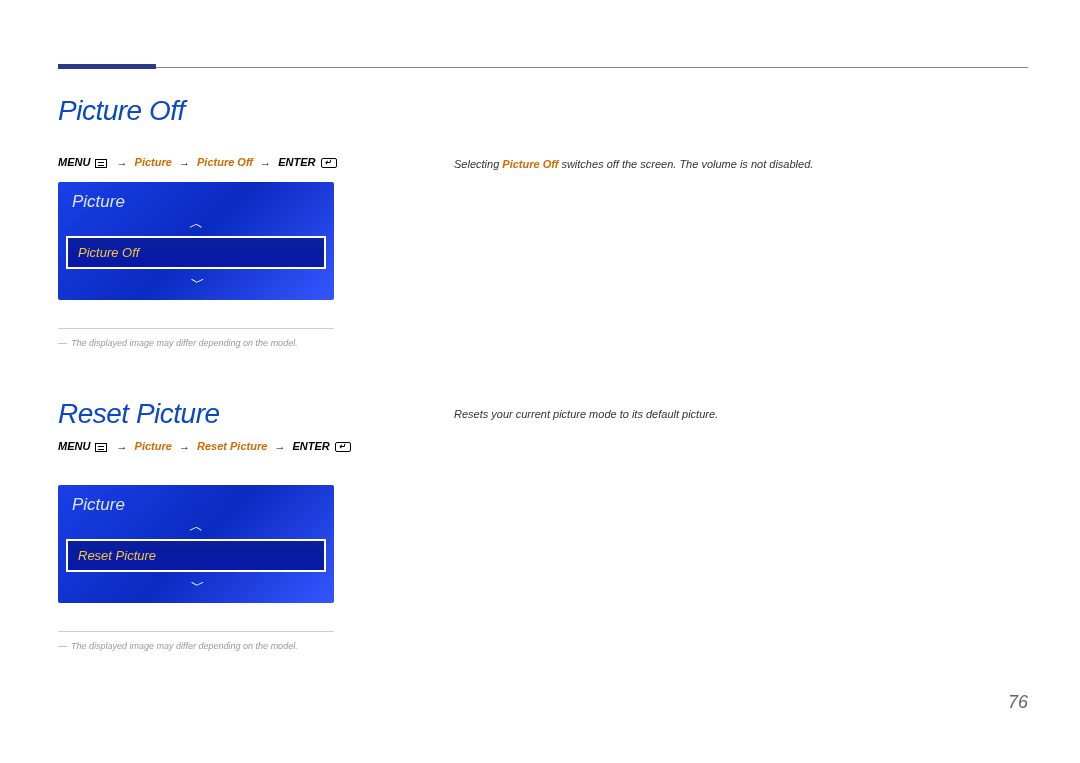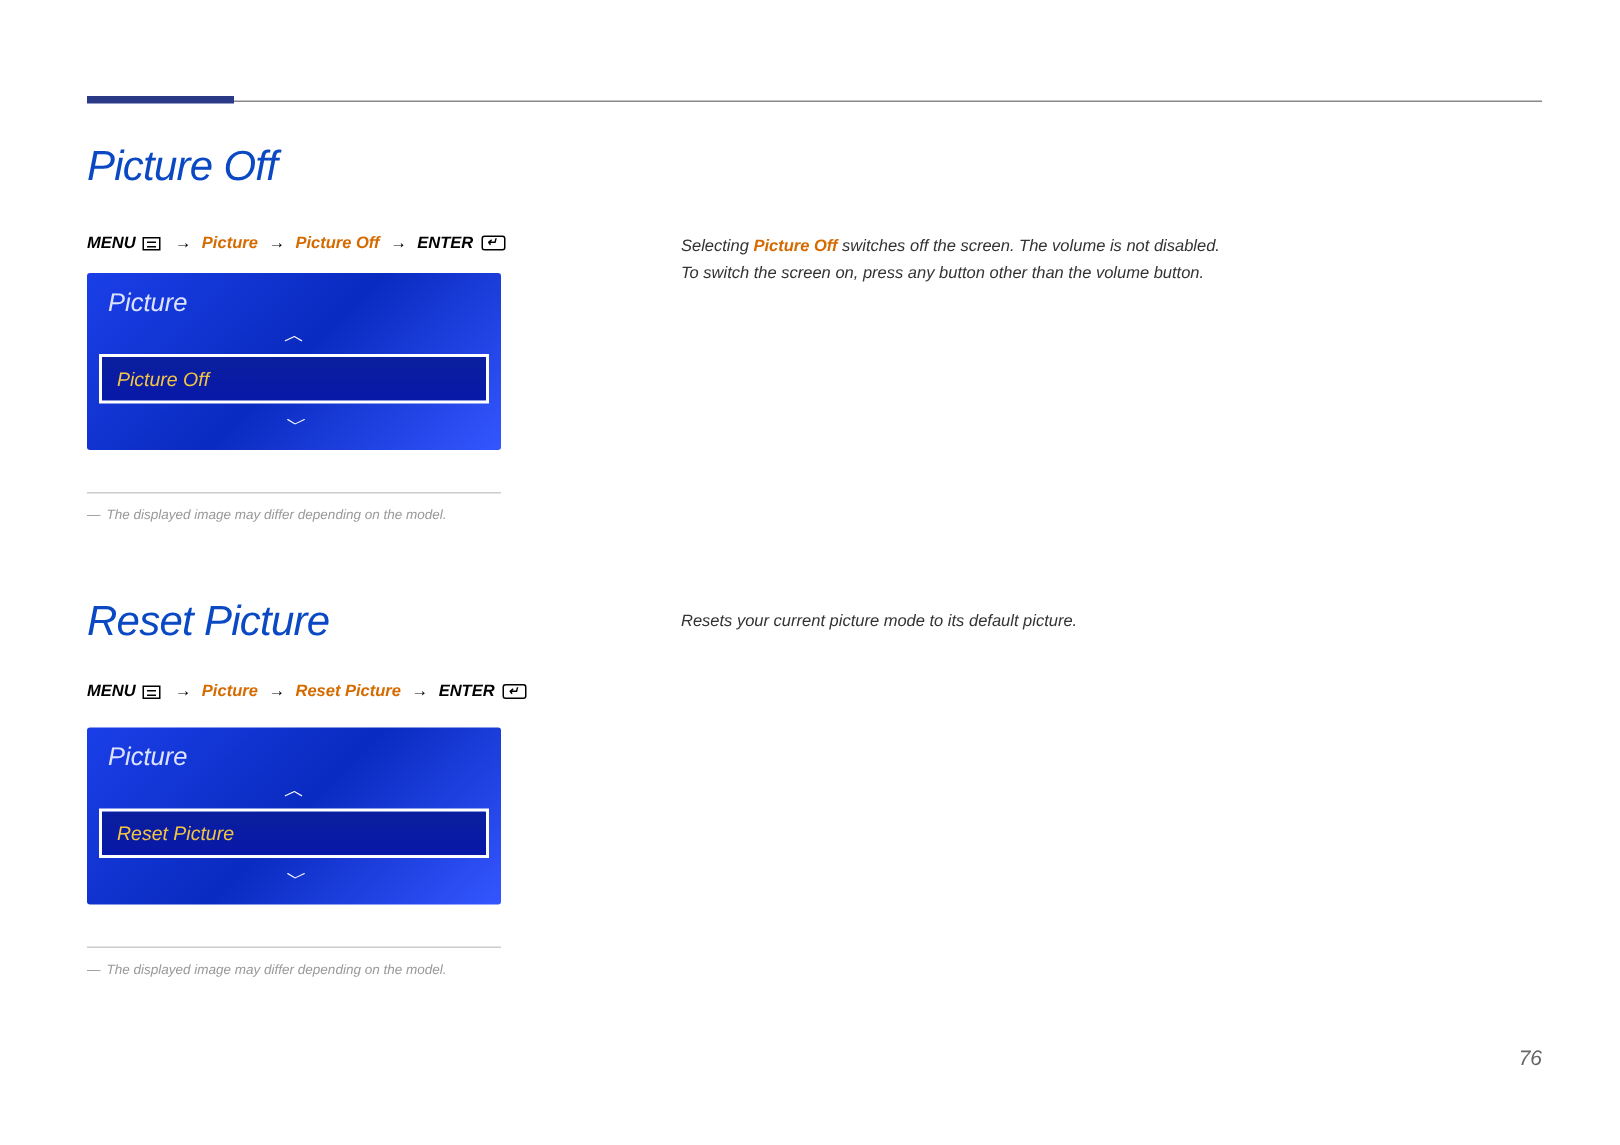--- a/index.html
+++ b/index.html
@@ -37,21 +37,21 @@
     }
     .title-1 { top: 95px; }
     .title-2 { top: 398px; }
     .breadcrumb {
       position: absolute;
       left: 58px;
       font-size: 11px;
       font-weight: bold;
     }
     .bc-1 { top: 156px; }
-    .bc-2 { top: 455px; }
+    .bc-2 { top: 440px; }
     .bc-menu { color: #000; }
     .bc-arrow { color: #000; margin: 0 4px; }
     .bc-picture { color: #d56b00; }
     .bc-enter { color: #000; }
     .menu-icon {
       display: inline-block;
       width: 12px;
       height: 9px;
       border: 1px solid #000;
       vertical-align: middle;
@@ -147,21 +147,21 @@
     .body-1 { top: 112px; margin-top: 44px; }
     .body-2 { top: 406px; }
     .inline-highlight {
       color: #d56b00;
       font-weight: bold;
     }
     .page-num {
       position: absolute;
       right: 52px;
       bottom: 50px;
-      font-size: 14px;
+      font-size: 18px;
       color: #666;
       font-weight: 300;
     }
   </style>
 </head>
 <body>
 
 <div class="header-line"></div>
 <div class="header-accent"></div>
 
@@ -186,21 +186,20 @@
   <div class="box-arrow box-arrow-down">﹀</div>
 </div>
 
 <div class="note-line note-1"></div>
 <div class="note-text note-text-1">
   <span class="note-dash">―</span><span>The displayed image may differ depending on the model.</span>
 </div>
 
 <div class="body-text body-1">
   <span>Selecting </span><span class="inline-highlight">Picture Off</span><span> switches off the screen. The volume is not disabled.</span><br>
-  <span>To switch the screen on, press any button other than the volume button.</span>
 </div>
 
 <div class="section-title title-2">Reset Picture</div>
 
 <div class="breadcrumb bc-2">
   <span class="bc-menu">MENU</span>
   <span class="menu-icon"></span>
   <span class="bc-arrow">→</span>
   <span class="bc-picture">Picture</span>
   <span class="bc-arrow">→</span>

